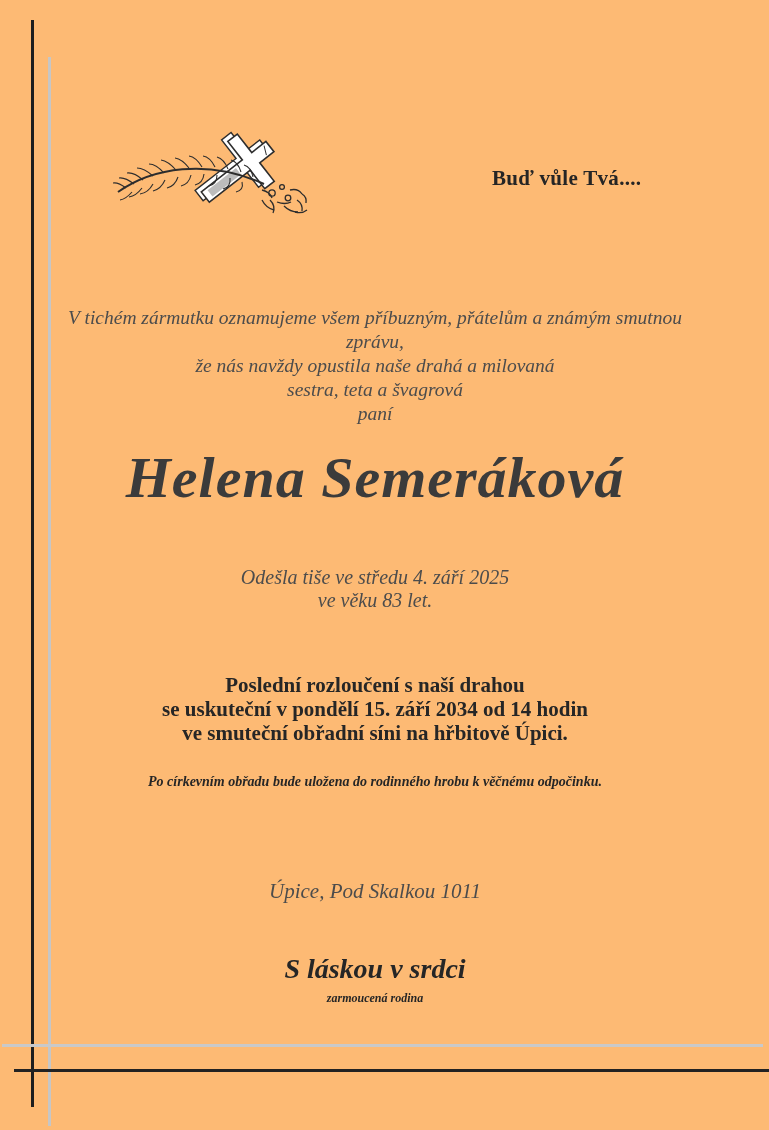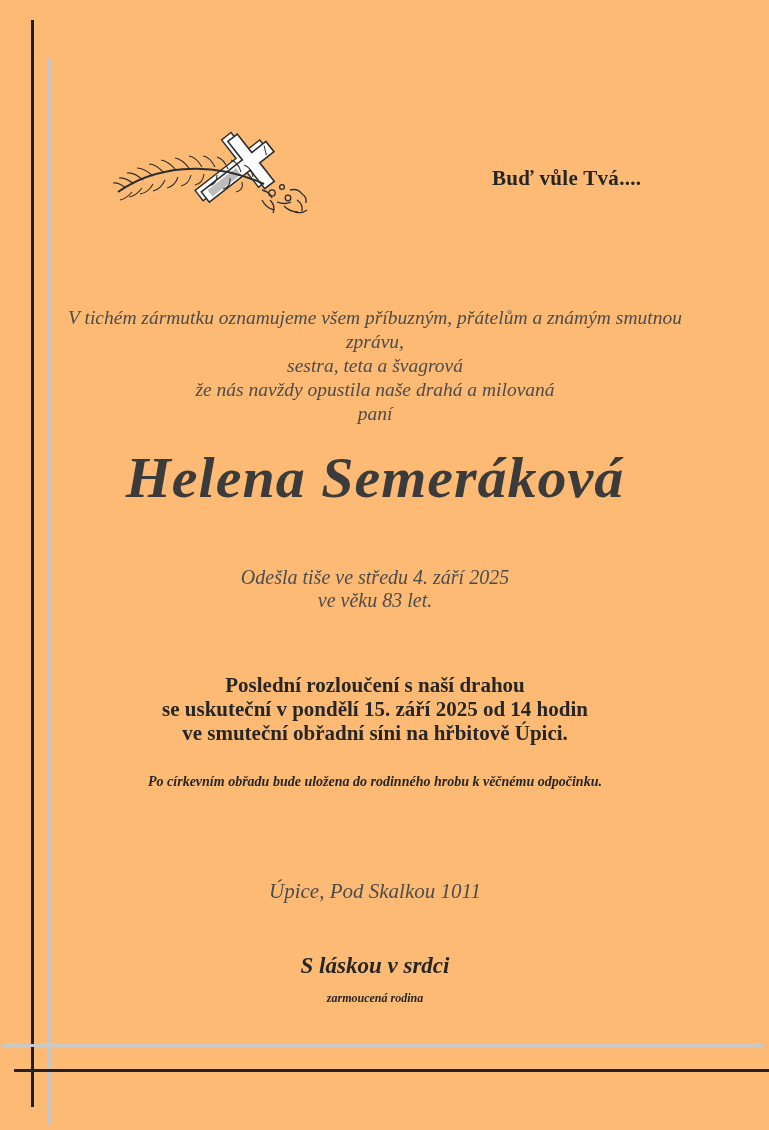--- a/index.html
+++ b/index.html
@@ -37,21 +37,21 @@
   }
 
   .passing{top:566px;font-style:italic;font-size:20px;line-height:23px;color:#4c4c4c;}
 
   .farewell{top:673px;font-weight:bold;font-size:21px;line-height:24px;color:#262626;}
 
   .burial{top:774px;font-style:italic;font-weight:bold;font-size:14px;color:#262626;}
 
   .address{top:879px;font-style:italic;font-size:21px;color:#4c4c4c;}
 
-  .closing1{top:953px;font-style:italic;font-weight:bold;font-size:23px;color:#262626;text-align:center;}
+  .closing1{top:953px;font-style:italic;font-weight:bold;font-size:28px;color:#262626;text-align:center;}
   .closing2{top:991px;font-style:italic;font-weight:bold;font-size:12px;color:#262626;}
 </style>
 </head>
 <body>
 
 <div class="page">
 
   <div class="rule rule-v-dark"></div>
   <div class="rule rule-v-light"></div>
   <div class="rule rule-h-light"></div>
@@ -86,35 +86,35 @@
                  M178 60 q8 -2 12 4 M185 70 q6 4 5 11 M150 70 q4 8 12 10"></path>
         <path d="M190 64 q5 3 4 9 M183 82 q7 2 12 -2"></path>
       </g>
     </svg>
   </div>
 
   <div class="motto">Buď vůle Tvá....</div>
 
   <div class="centerblock announce">
     <div>V tichém zármutku oznamujeme všem příbuzným, přátelům a známým smutnou zprávu,</div>
+    <div>že nás navždy opustila naše drahá a milovaná</div>
     <div>sestra, teta a švagrová</div>
-    <div>že nás navždy opustila naše drahá a milovaná</div>
     <div>paní</div>
   </div>
 
   <div class="centerblock deceased">Helena Semeráková</div>
 
   <div class="centerblock passing">
     <div>Odešla tiše ve středu 4. září 2025</div>
     <div>ve věku 83 let.</div>
   </div>
 
   <div class="centerblock farewell">
     <div>Poslední rozloučení s naší drahou</div>
-    <div>se uskuteční v pondělí 15. září 2025 od 14 hodin</div>
+    <div>se uskuteční v pondělí 15. září 2034 od 14 hodin</div>
     <div>ve smuteční obřadní síni na hřbitově Úpici.</div>
   </div>
 
   <div class="centerblock burial">Po církevním obřadu bude uložena do rodinného hrobu k věčnému odpočinku.</div>
 
   <div class="centerblock address">Úpice, Pod Skalkou 1011</div>
 
   <div class="centerblock closing1">S láskou v srdci</div>
   <div class="centerblock closing2">zarmoucená rodina</div>
 

